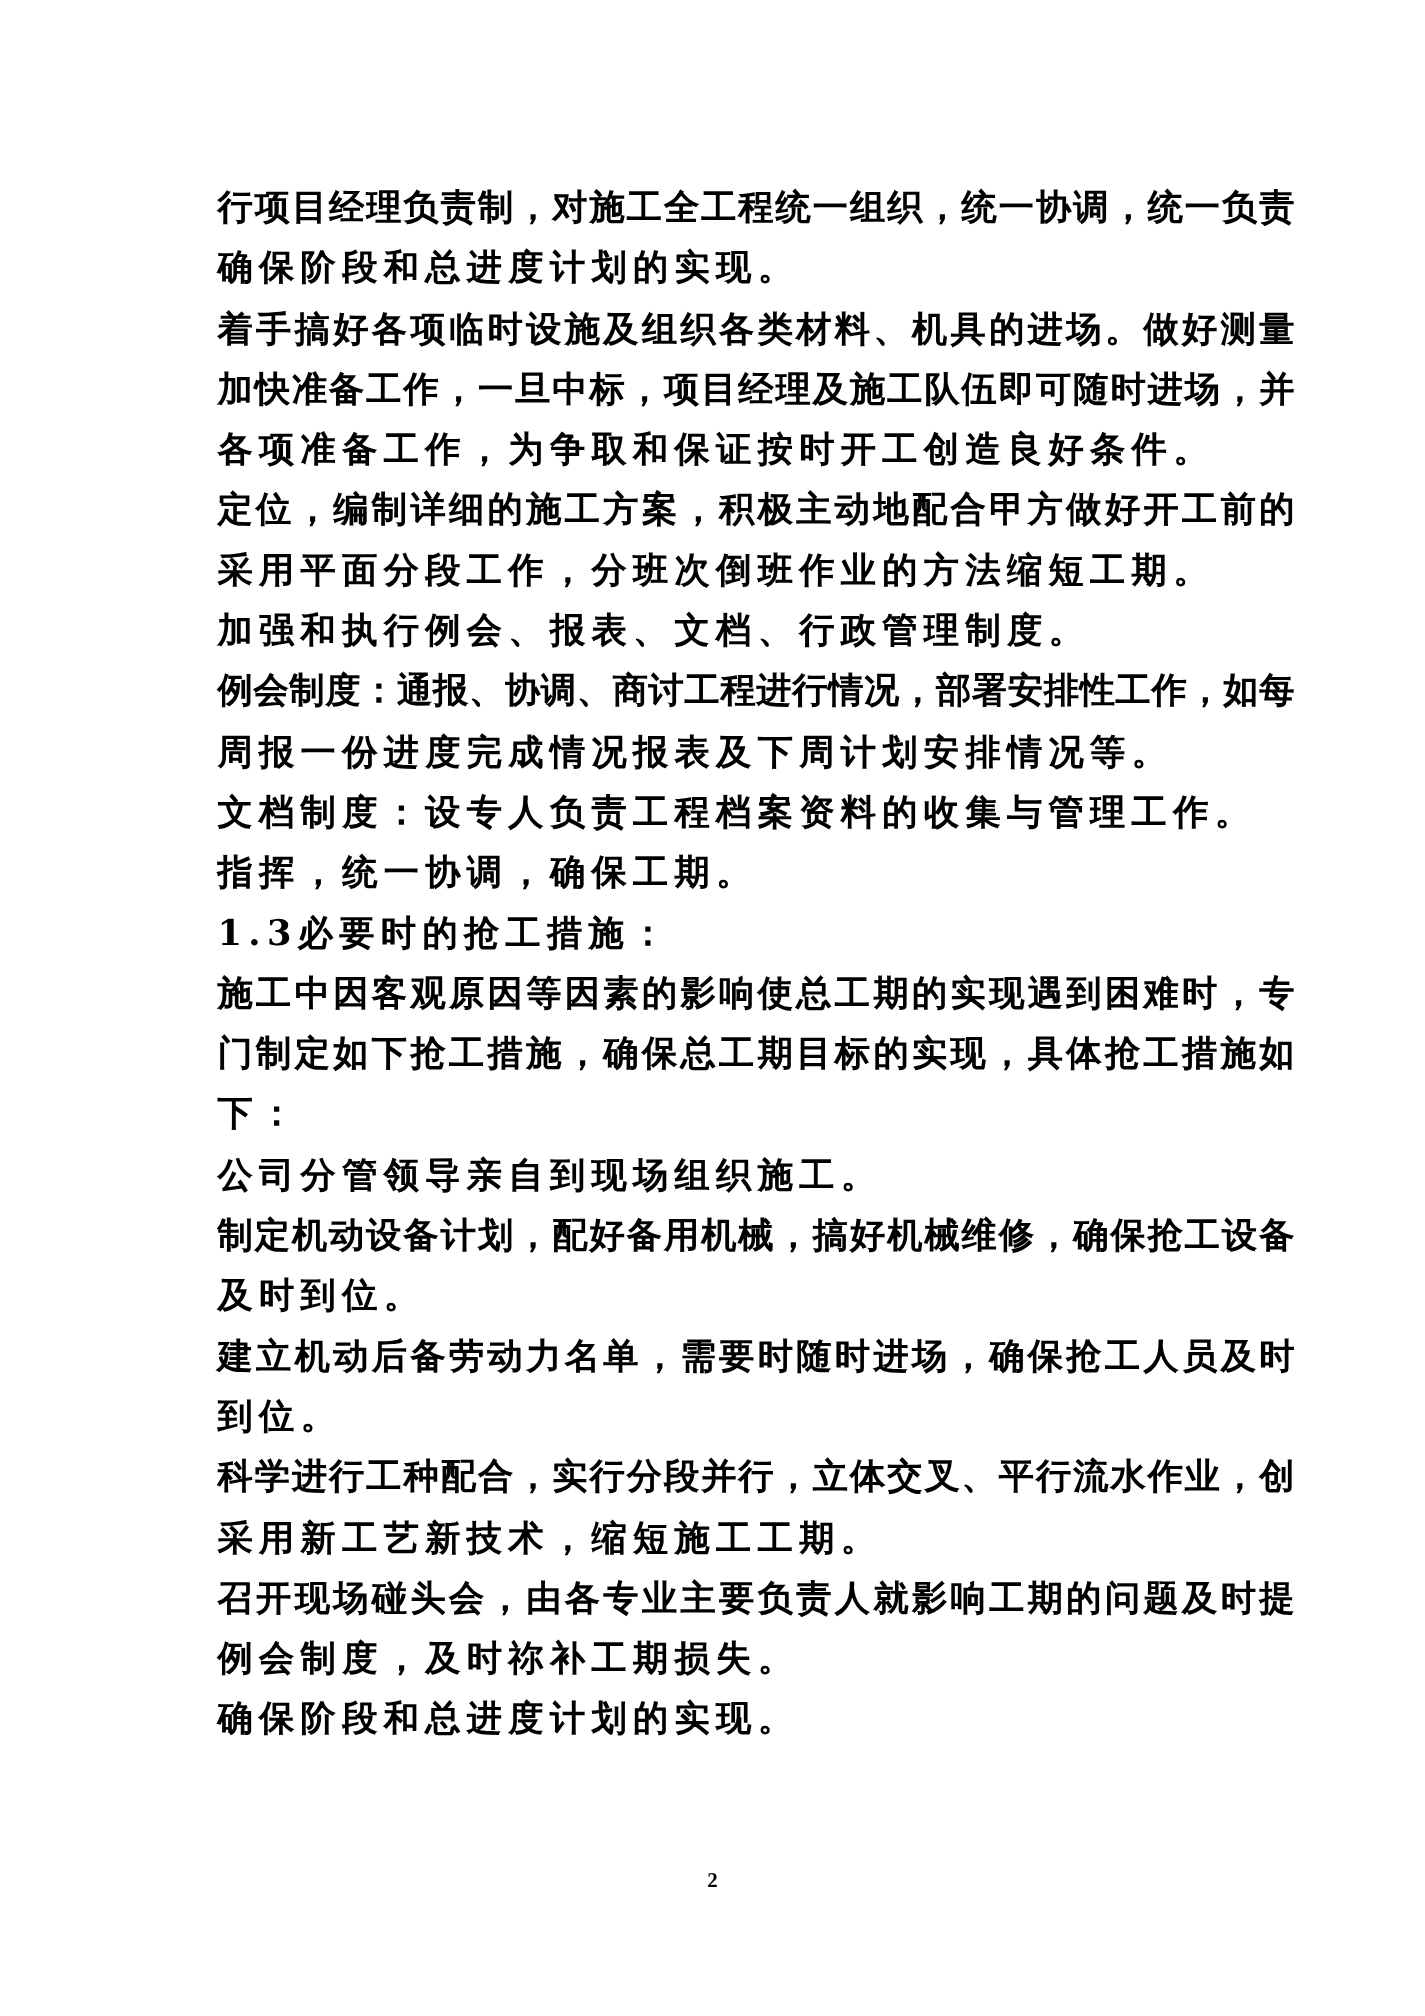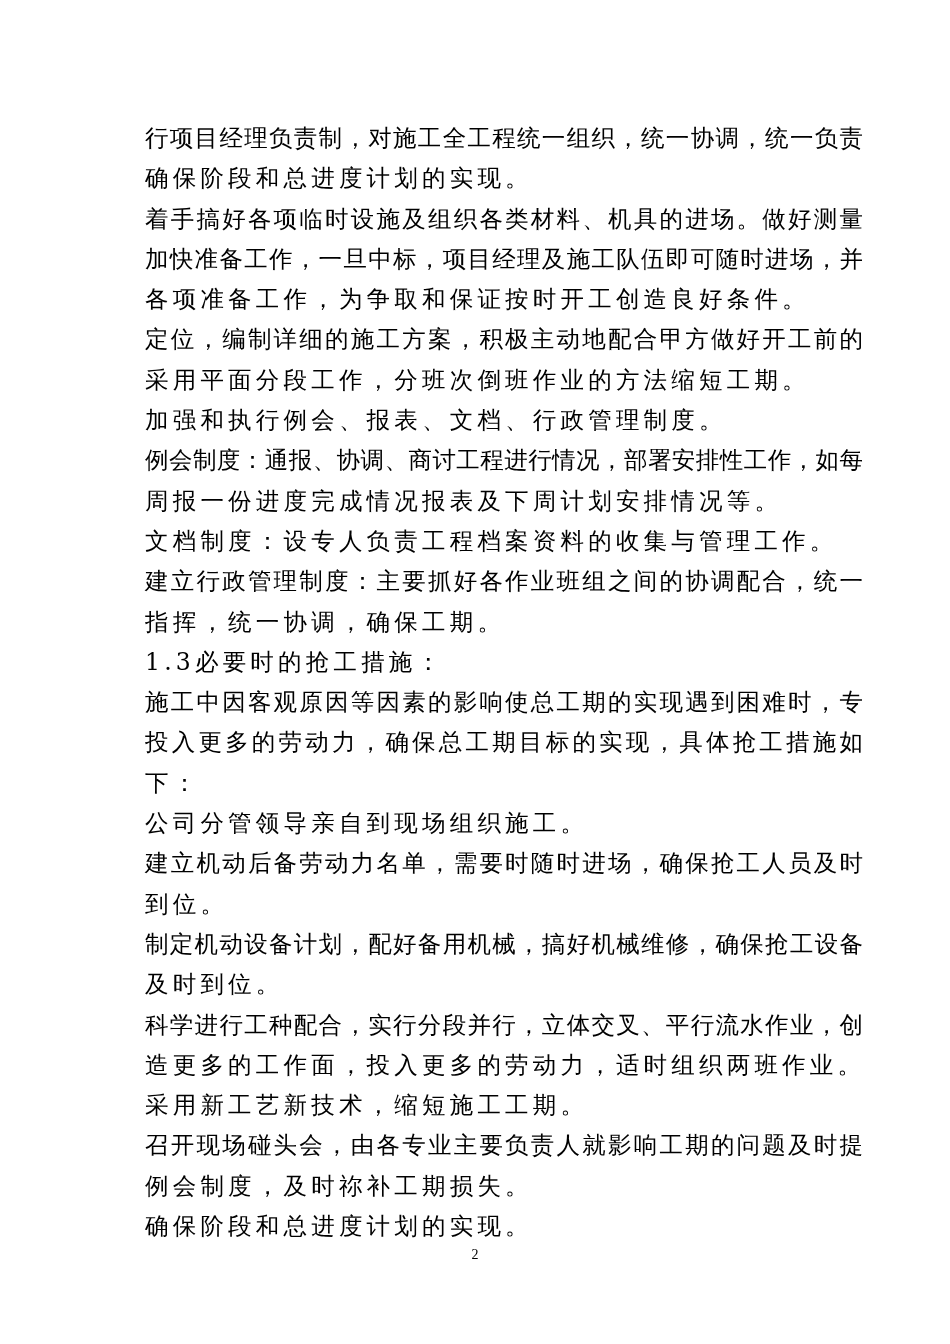--- a/index.html
+++ b/index.html
@@ -15,20 +15,21 @@
       font-family: "DejaVu Serif", "Liberation Serif", serif;
       color: #000000;
     }
     .page {
       position: absolute;
       left: 0;
       top: 0;
       width: 950px;
       height: 1344px;
       background: #ffffff;
+      font-weight: bold;
     }
     .content {
       position: absolute;
       left: 145px;
       top: 118px;
       width: 718px;
     }
     .line {
       height: 40.3px;
       line-height: 40.3px;
@@ -81,51 +82,49 @@
     <div>
       <div class="line justify">例会制度：通报、协调、商讨工程进行情况，部署安排性工作，如每</div>
       <div class="line">周报一份进度完成情况报表及下周计划安排情况等。</div>
     </div>
 
     <div>
       <div class="line">文档制度：设专人负责工程档案资料的收集与管理工作。</div>
     </div>
 
     <div>
-      <div class="line justify">建立行政管理制度：主要抓好各作业班组之间的协调配合，统一</div>
       <div class="line">指挥，统一协调，确保工期。</div>
     </div>
 
     <div>
       <div class="line">1.3必要时的抢工措施：</div>
     </div>
 
     <div>
       <div class="line justify">施工中因客观原因等因素的影响使总工期的实现遇到困难时，专</div>
-      <div class="line justify">投入更多的劳动力，确保总工期目标的实现，具体抢工措施如</div>
+      <div class="line justify">门制定如下抢工措施，确保总工期目标的实现，具体抢工措施如</div>
       <div class="line">下：</div>
     </div>
 
     <div>
       <div class="line">公司分管领导亲自到现场组织施工。</div>
     </div>
 
     <div>
+      <div class="line justify">制定机动设备计划，配好备用机械，搞好机械维修，确保抢工设备</div>
+      <div class="line">及时到位。</div>
+    </div>
+
+    <div>
       <div class="line justify">建立机动后备劳动力名单，需要时随时进场，确保抢工人员及时</div>
       <div class="line">到位。</div>
     </div>
 
     <div>
-      <div class="line justify">制定机动设备计划，配好备用机械，搞好机械维修，确保抢工设备</div>
-      <div class="line">及时到位。</div>
-    </div>
-
-    <div>
       <div class="line justify">科学进行工种配合，实行分段并行，立体交叉、平行流水作业，创</div>
-      <div class="line">造更多的工作面，投入更多的劳动力，适时组织两班作业。</div>
     </div>
 
     <div>
       <div class="line">采用新工艺新技术，缩短施工工期。</div>
     </div>
 
     <div>
       <div class="line justify">召开现场碰头会，由各专业主要负责人就影响工期的问题及时提</div>
       <div class="line">例会制度，及时祢补工期损失。</div>
     </div>

